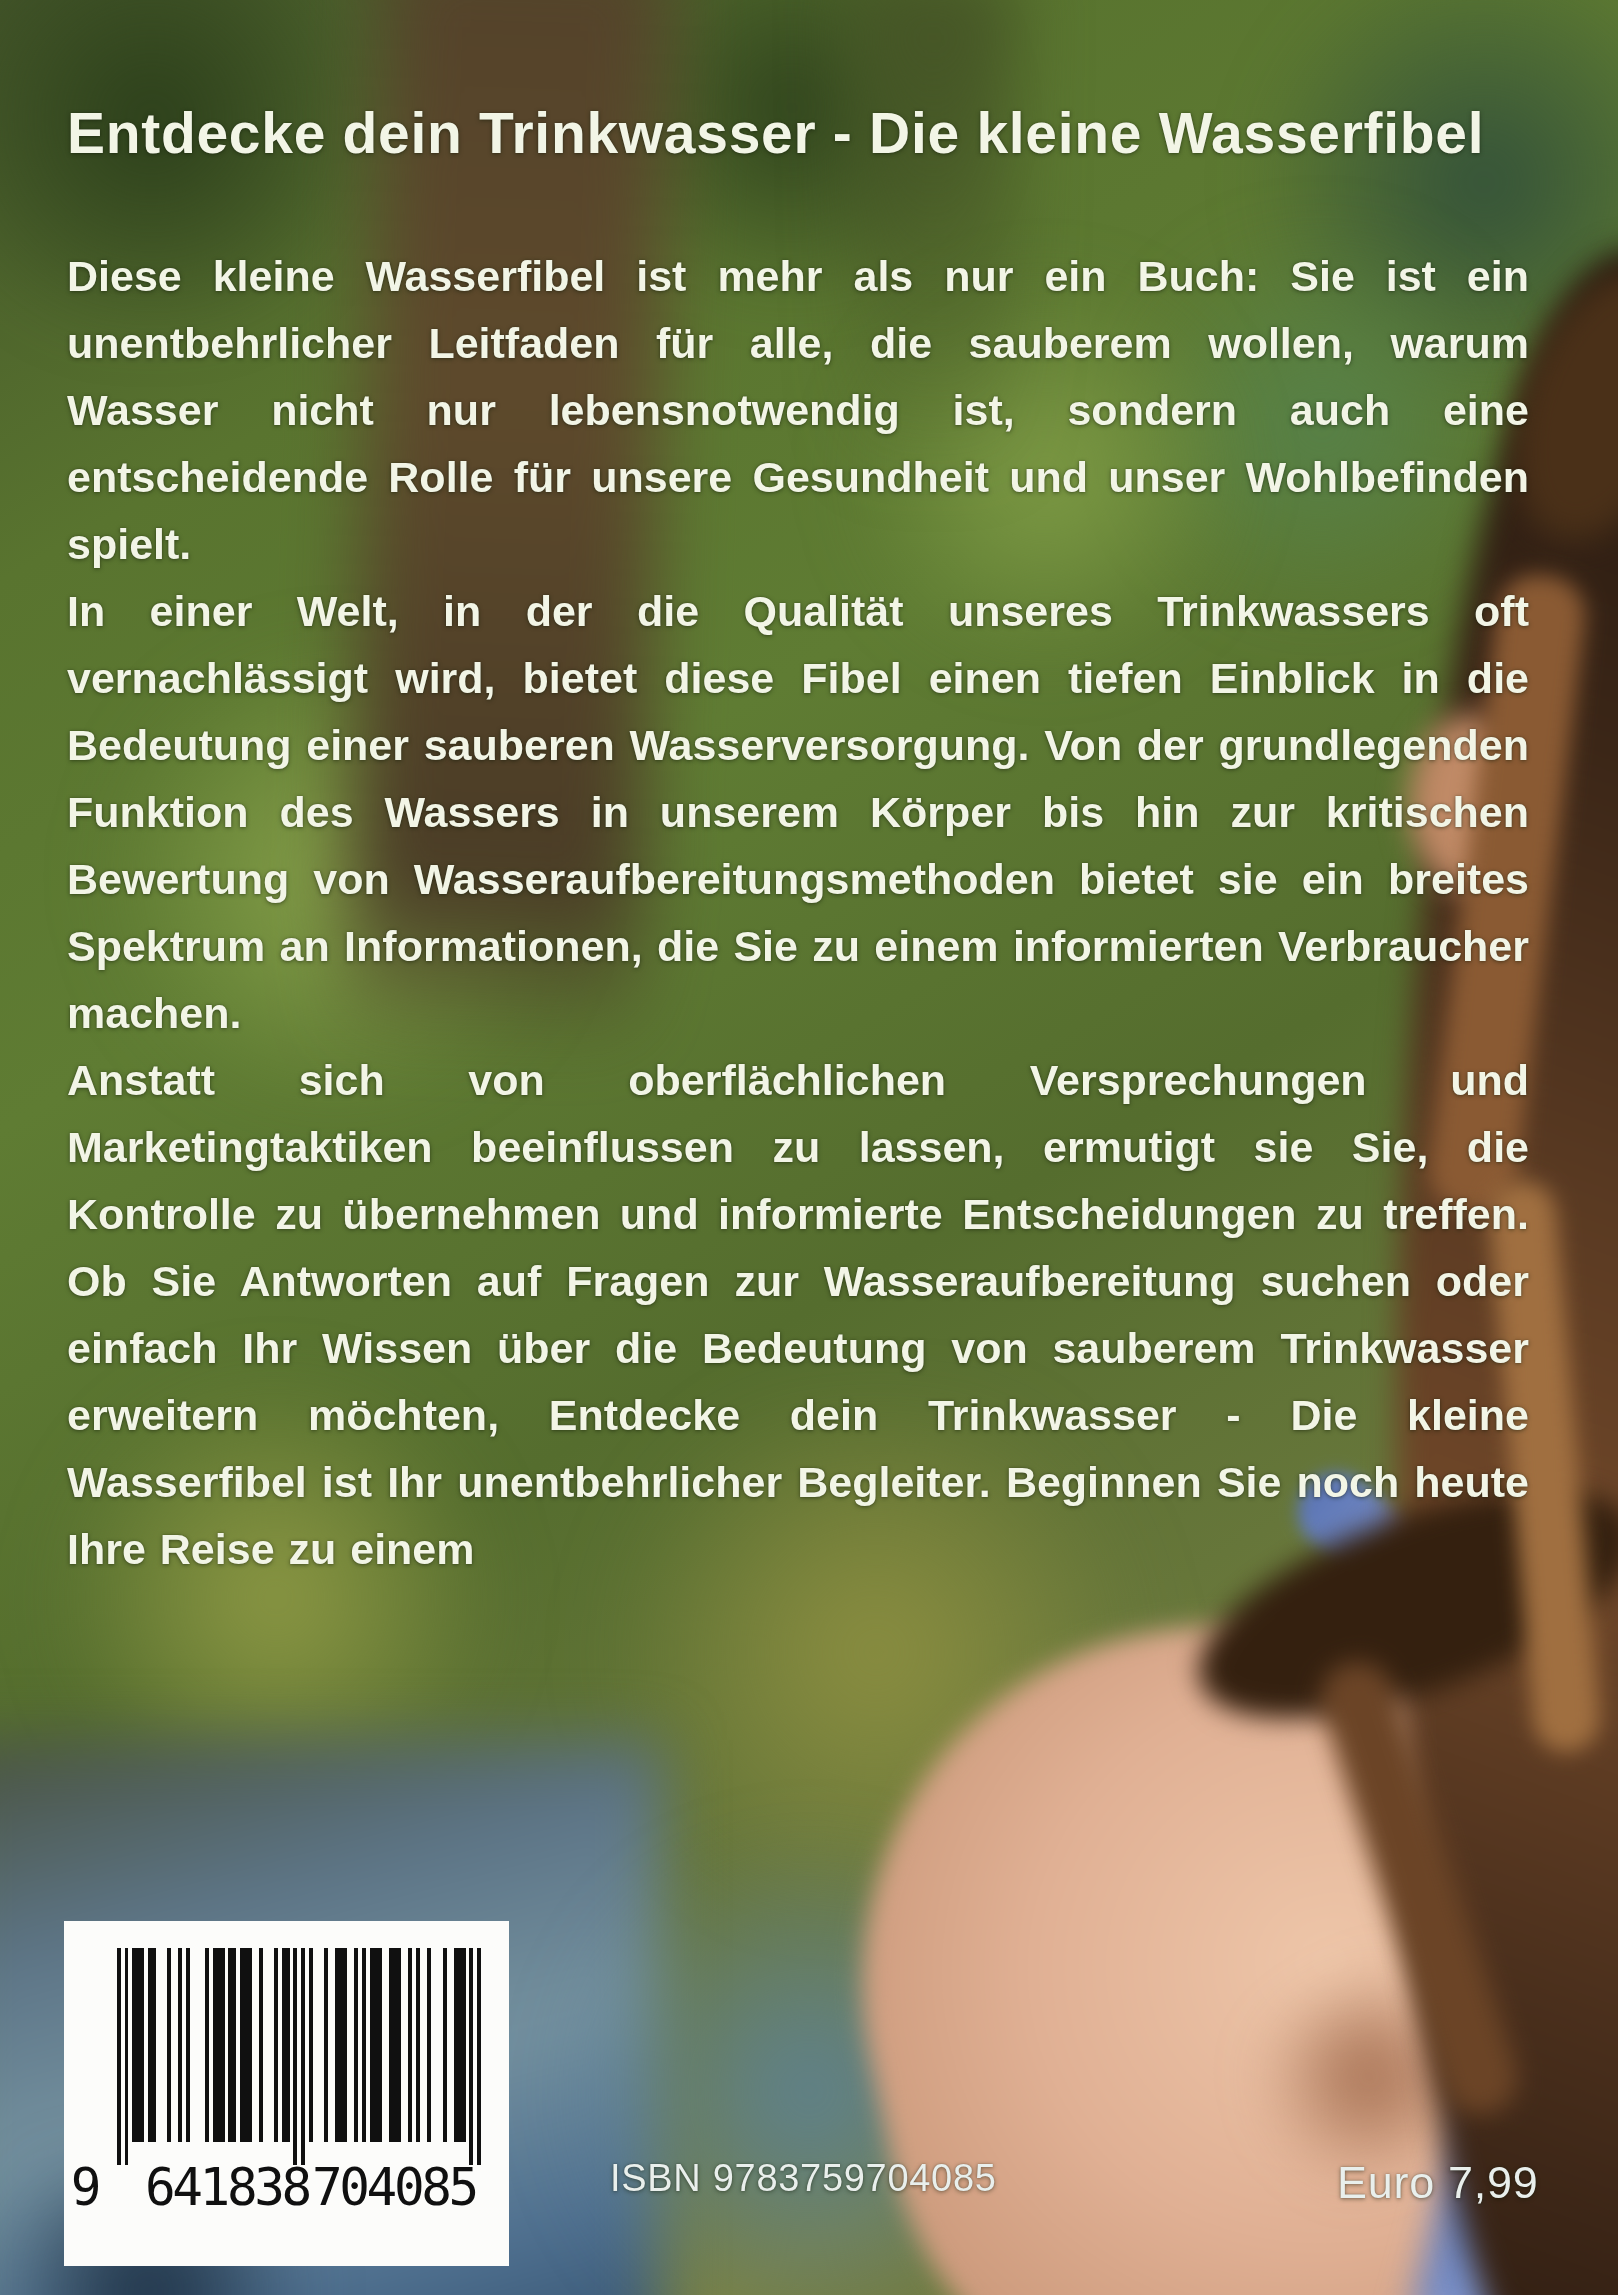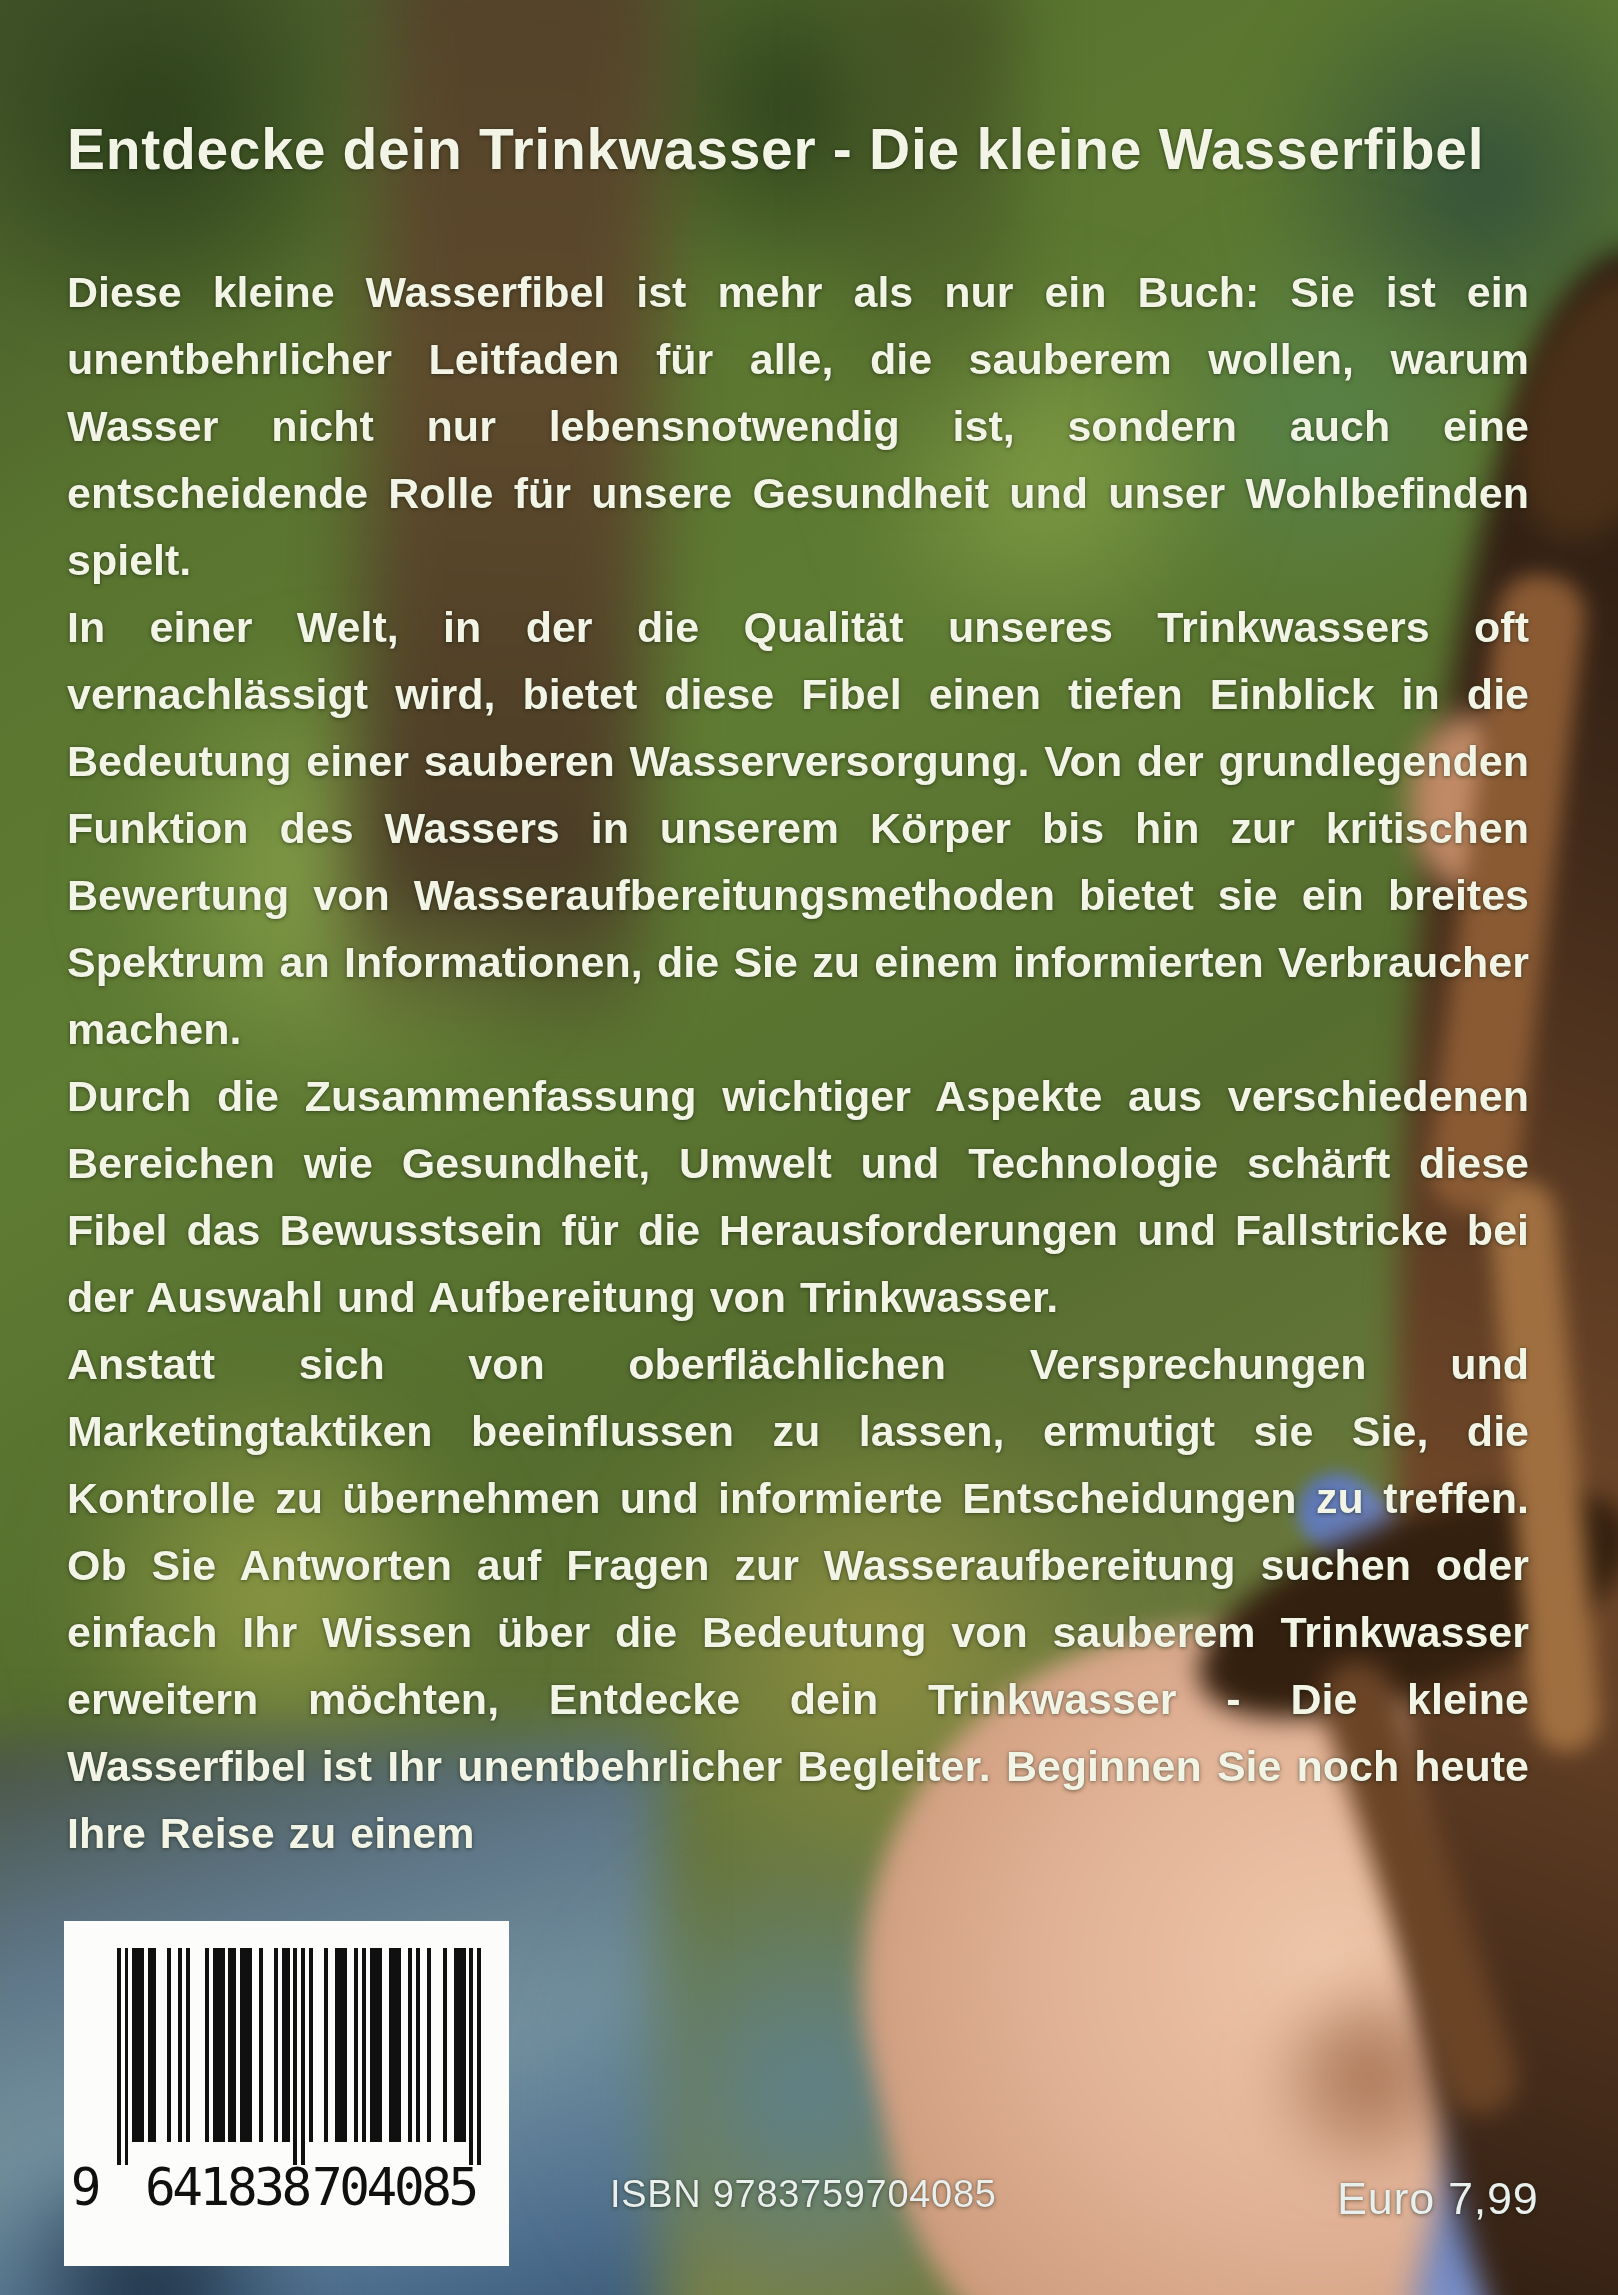--- a/index.html
+++ b/index.html
@@ -35,21 +35,21 @@
                     background:linear-gradient(200deg,#1f140d 0%,#3b2617 25%,#5a3a22 45%,#6e4628 60%,#4a2f1c 80%,#2a1a10 100%);
                     filter:blur(15px);}
   .hair-tuft-top   {left:1524px;top:263px;width:162px;height:283px;border-radius:50%;background:#4a3018;filter:blur(16px);transform:rotate(20deg);}
   .hair-swoop      {left:1187px;top:1517px;width:459px;height:175px;border-radius:50%;background:#34200f;filter:blur(13.5px);transform:rotate(-20deg);}
   .ear-patch       {left:1409px;top:715px;width:121px;height:175px;border-radius:50%;background:#c08a66;filter:blur(15px);}
   .hair-streak-1   {left:1463px;top:573px;width:88px;height:641px;border-radius:40px;background:#8a5a33;filter:blur(10.8px);transform:rotate(7deg);}
   .hair-streak-2   {left:1511px;top:1180px;width:67px;height:573px;border-radius:40px;background:#a06f40;filter:blur(10.8px);transform:rotate(-5deg);}
   .hair-streak-3   {left:1382px;top:1652px;width:74px;height:472px;border-radius:40px;background:#6b4426;filter:blur(12px);transform:rotate(-18deg);}
 
   
-  .txt{position:absolute;color:#f2f5e6;text-shadow:0 1.3px 4.7px rgba(15,25,8,.5),0 0 1.3px rgba(0,0,0,.3);z-index:50;margin-top:16px;}
+  .txt{position:absolute;color:#f2f5e6;text-shadow:0 1.3px 4.7px rgba(15,25,8,.5),0 0 1.3px rgba(0,0,0,.3);z-index:50;}
   .title{left:67px;top:100px;width:1551px;font-size:57px;font-weight:bold;letter-spacing:0.7px;white-space:nowrap;}
   .body-text{left:67px;top:243px;width:1462px;font-size:43px;font-weight:bold;line-height:67px;
              text-align:justify;word-spacing:2px;}
   .body-text p{margin:0;hyphens:manual;}
   .closing{font-size:43px;font-weight:bold;white-space:nowrap;}
   .closing-1{left:565px;top:1946px;}
   .closing-2{left:565px;top:2062px;}
   .isbn{left:610px;top:2157px;font-size:38px;font-weight:normal;letter-spacing:0.7px;color:#e9efec;white-space:nowrap;}
   .price{left:1337px;top:2157px;font-size:45px;font-weight:normal;letter-spacing:0.7px;color:#e9efec;white-space:nowrap;}
 
@@ -93,21 +93,20 @@
   <div class="blob hair-swoop"></div>
   <div class="blob hair-streak-1"></div>
   <div class="blob hair-streak-2"></div>
   <div class="blob hair-streak-3"></div>
 
   <div class="txt title">Entdecke dein Trinkwasser - Die kleine Wasserfibel</div>
 
   <div class="txt body-text">
     <p>Diese kleine Wasserfibel ist mehr als nur ein Buch: Sie ist ein unentbehrlicher Leitfaden für alle, die sauberem wollen, warum Wasser nicht nur lebensnotwendig ist, sondern auch eine entscheidende Rolle für unsere Gesundheit und unser Wohlbefinden spielt.</p>
     <p>In einer Welt, in der die Qualität unseres Trinkwassers oft vernachlässigt wird, bietet diese Fibel einen tiefen Einblick in die Bedeutung einer sauberen Wasserversorgung. Von der grundlegenden Funktion des Wassers in unserem Körper bis hin zur kritischen Bewertung von Wasseraufbereitungs­methoden bietet sie ein breites Spektrum an Informationen, die Sie zu einem informierten Verbraucher machen.</p>
-    <p>Durch die Zusammenfassung wichtiger Aspekte aus verschiedenen Bereichen wie Gesundheit, Umwelt und Technologie schärft diese Fibel das Bewusstsein für die Herausforderungen und Fallstricke bei der Auswahl und Aufbereitung von Trinkwasser.</p>
     <p>Anstatt sich von oberflächlichen Versprechungen und Marketingtaktiken beeinflussen zu lassen, ermutigt sie Sie, die Kontrolle zu übernehmen und informierte Entscheidungen zu treffen. Ob Sie Antworten auf Fragen zur Wasseraufbereitung suchen oder einfach Ihr Wissen über die Bedeutung von sauberem Trinkwasser erweitern möchten, Entdecke dein Trinkwasser - Die kleine Wasserfibel ist Ihr unentbehrlicher Begleiter. Beginnen Sie noch heute Ihre Reise zu einem</p>
   </div>
 
 
   <div class="barcode-box">
     <div class="barcode-bars" id="barcode-bars">
         <div class="bar" style="left: 0px; width: 3.8px; height: 217px;"></div>
         <div class="bar" style="left: 7.7px; width: 3.8px; height: 217px;"></div>
         <div class="bar" style="left: 15.3px; width: 11.5px; height: 194px;"></div>
         <div class="bar" style="left: 31px; width: 7.7px; height: 194px;"></div>

